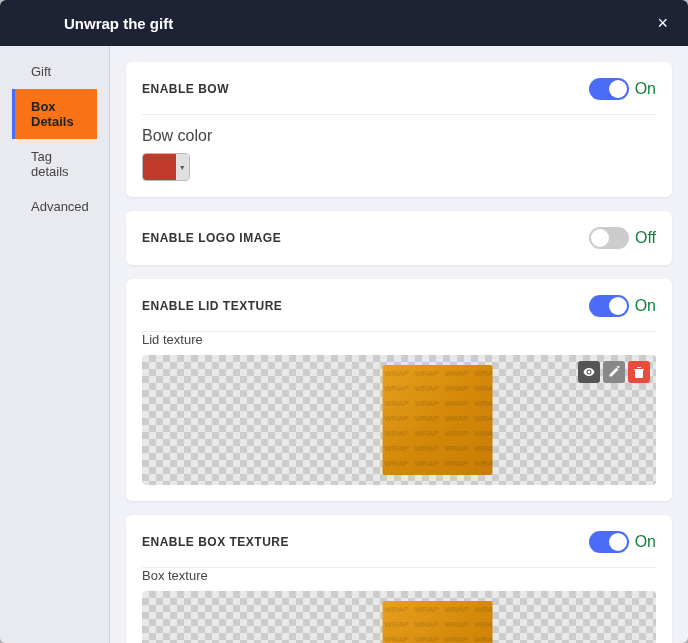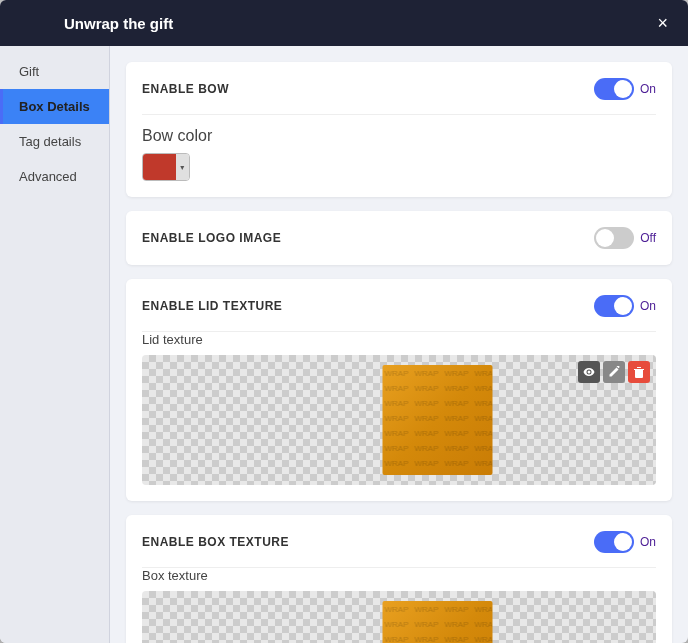--- a/index.html
+++ b/index.html
@@ -46,35 +46,35 @@
 
     .modal-body {
       display: flex;
       flex: 1;
       overflow: hidden;
     }
 
     .sidebar {
       width: 110px;
       background: #e8eaf0;
-      padding: 8px 0;
+      padding: 8px 12px;
       flex-shrink: 0;
       border-right: 1px solid #d0d3de;
     }
 
     .sidebar-item {
       padding: 10px 16px;
       font-size: 13px;
       color: #444;
       cursor: pointer;
       border-left: 3px solid transparent;
     }
 
     .sidebar-item.active {
-      background: #3b82f6;
+      background: #f97316;
       border-left: 3px solid #4a6cf7;
       font-weight: 600;
       color: #222;
     }
 
     .main-content {
       flex: 1;
       overflow-y: auto;
       padding: 16px;
       display: flex;
@@ -106,22 +106,22 @@
     }
 
     
     .toggle-wrapper {
       display: flex;
       align-items: center;
       gap: 6px;
     }
 
     .toggle-label {
-      font-size: 12px;
-      color: #4c1d95;
+      font-size: 16px;
+      color: #15803d;
     }
 
     .toggle-track {
       width: 40px;
       height: 22px;
       border-radius: 11px;
       cursor: pointer;
       transition: background 0.2s;
       display: flex;
       align-items: center;

